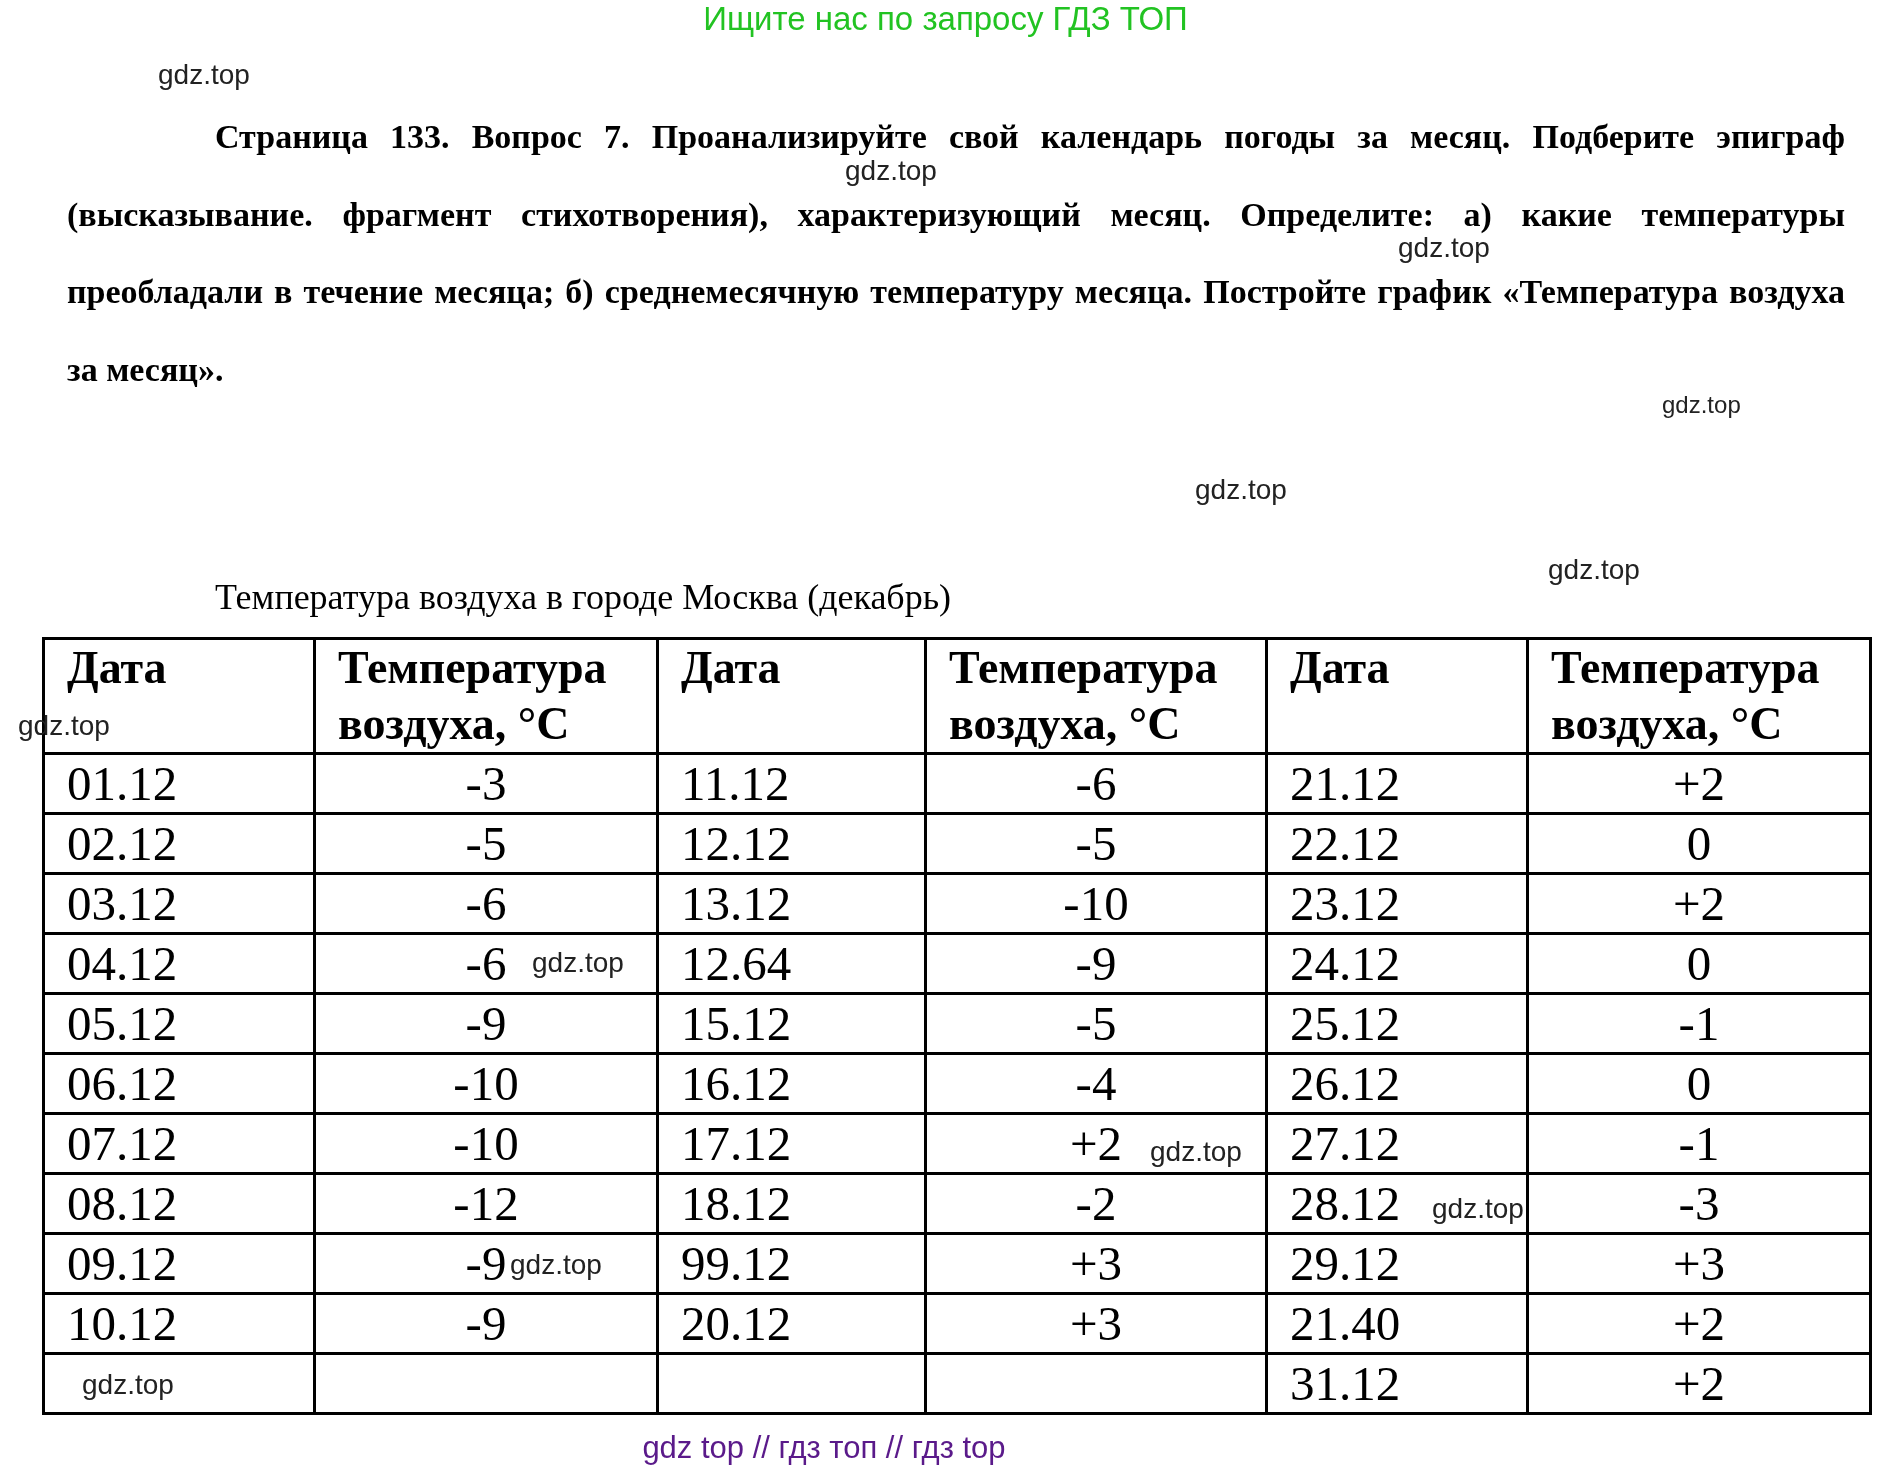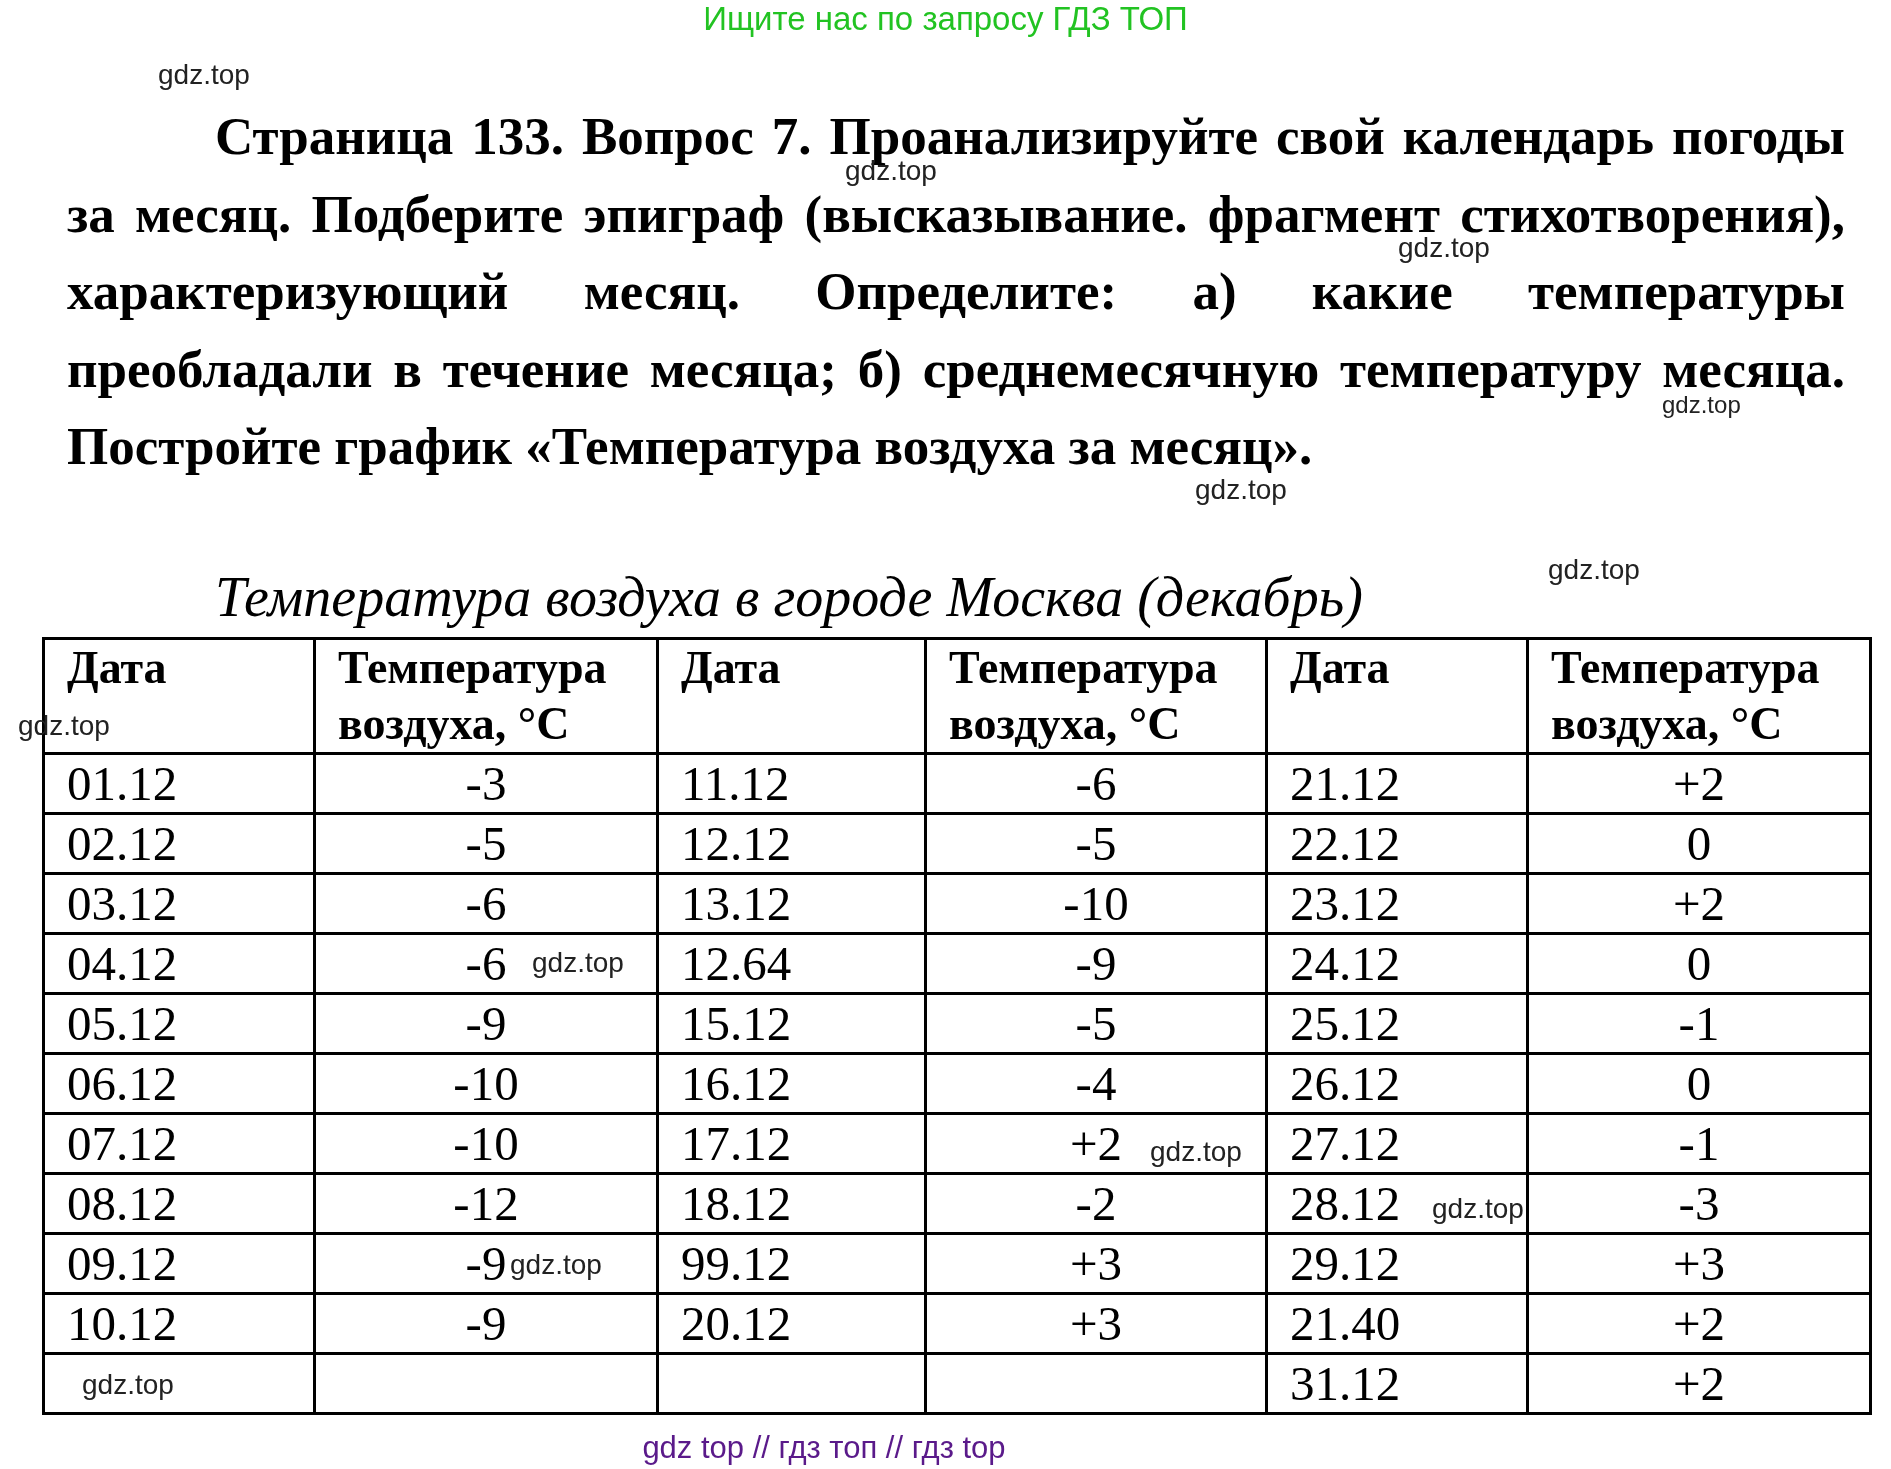--- a/index.html
+++ b/index.html
@@ -1,21 +1,21 @@
 <!DOCTYPE html>
 <html><head>
 <meta charset="utf-8">
 <style>
   html, body { margin:0; padding:0; background:#ffffff; }
   body { width:1891px; height:1469px; position:relative; overflow:hidden; font-family:"Liberation Serif", serif; color:#000; }
   .banner { position:absolute; top:0; left:0; width:1891px; text-align:center; font-family:"Liberation Sans", sans-serif; font-size:33px; color:#22c322; line-height:38px; }
   .wm { position:absolute; font-family:"Liberation Sans", sans-serif; font-size:28px; color:#222; line-height:30px; white-space:nowrap; z-index:5; }
-  .question { position:absolute; left:67px; top:98px; width:1778px; font-weight:bold; font-size:53px; line-height:77.5px; text-align:justify; text-align-last:left; }
+  .question { position:absolute; left:67px; top:98px; width:1778px; font-weight:bold; font-size:34px; line-height:77.5px; text-align:justify; text-align-last:left; }
   .question .indent { display:inline-block; width:148px; }
-  .subtitle { position:absolute; left:215px; top:565px; font-size:56px; line-height:64px; white-space:nowrap;font-style:italic; }
+  .subtitle { position:absolute; left:215px; top:565px; font-size:36px; line-height:64px; white-space:nowrap; }
   table.temps { position:absolute; left:42px; top:637px; width:1827px; border-collapse:collapse; table-layout:fixed; }
   table.temps td, table.temps th { border:3px solid #000; padding:0 0 0 22px; vertical-align:middle; }
   table.temps th { font-weight:bold; font-size:46px; line-height:56px; text-align:left; vertical-align:top; height:112px; padding-top:0; }
   table.temps td { font-size:49px; height:57px; line-height:57px; }
   td.val { text-align:center; padding-left:0 !important; }
   .footer { position:absolute; top:1430px; left:0; width:1648px; text-align:center; font-family:"Liberation Sans", sans-serif; font-size:31px; color:#5a1a8a; }
 </style>
 </head>
 <body>
 

